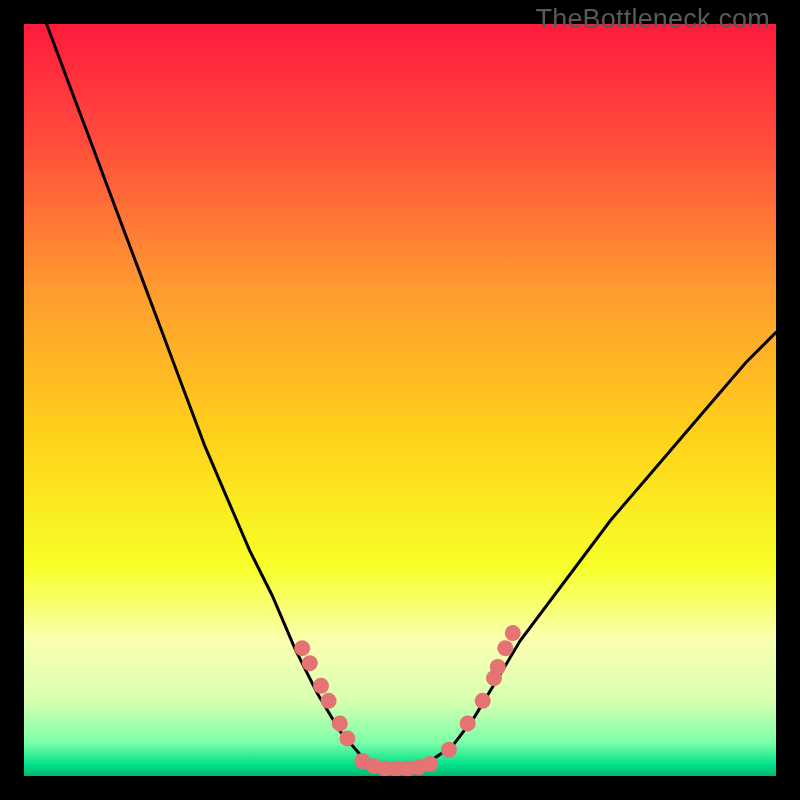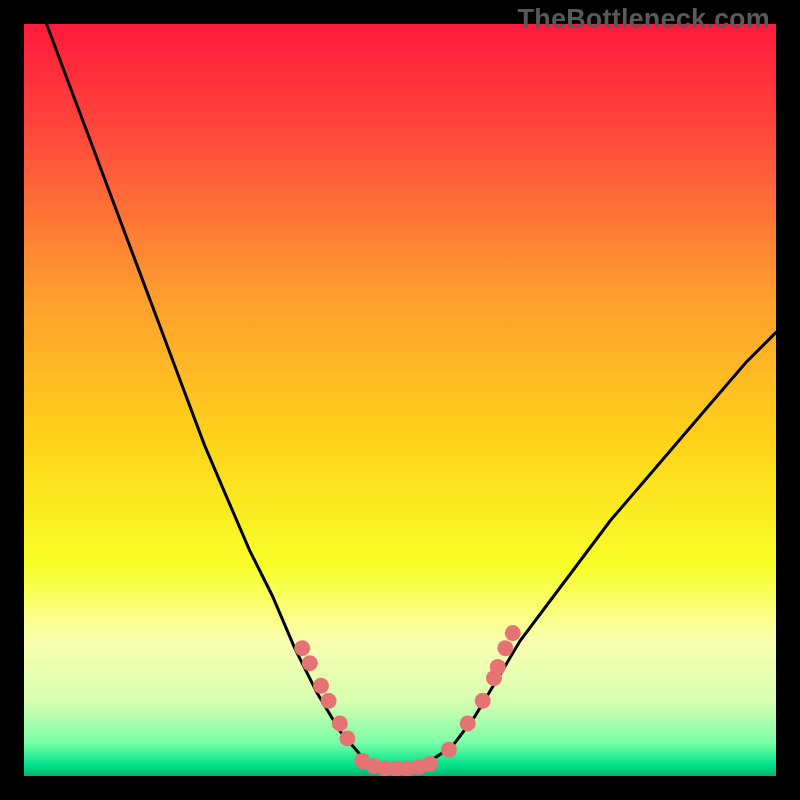--- a/index.html
+++ b/index.html
@@ -1,18 +1,18 @@
 <!DOCTYPE html>
 <html><head>
 <meta charset="utf-8">
 <style>
   html,body{margin:0;padding:0;width:800px;height:800px;overflow:hidden;background:#000;font-family:Arial,Helvetica,sans-serif}
   .frame{position:absolute;inset:0;background:#000}
   .plot{position:absolute;left:24px;top:24px;width:752px;height:752px;overflow:hidden}
-  .watermark{position:absolute;top:4px;right:30px;color:#58595b;font-size:27px;font-weight:700;letter-spacing:0.2px;user-select:none}
+  .watermark{position:absolute;top:4px;right:30px;color:#58595b;font-size:27px;font-weight:400;letter-spacing:0.2px;user-select:none}
   svg{display:block}
 </style>
 </head>
 <body>
 
 <div class="frame">
   <div class="plot">
     <svg viewBox="0 0 752 752" width="752" height="752">
       <defs>
         <linearGradient id="bg-grad" x1="0" y1="0" x2="0" y2="1">

